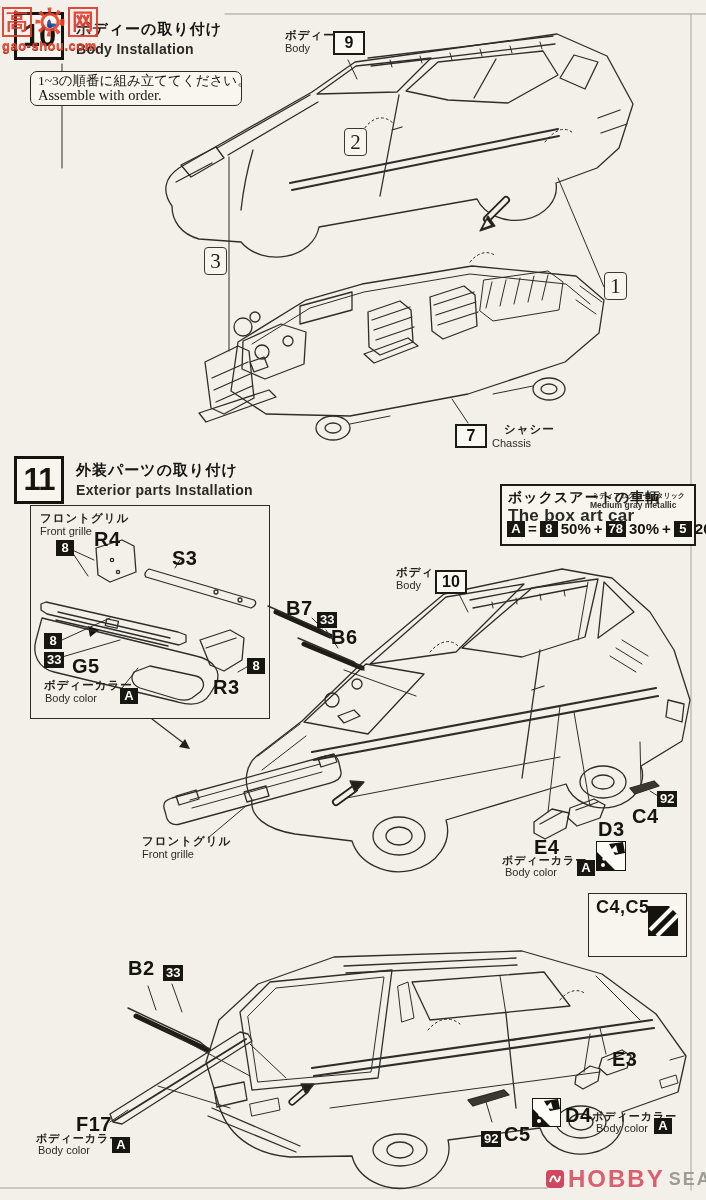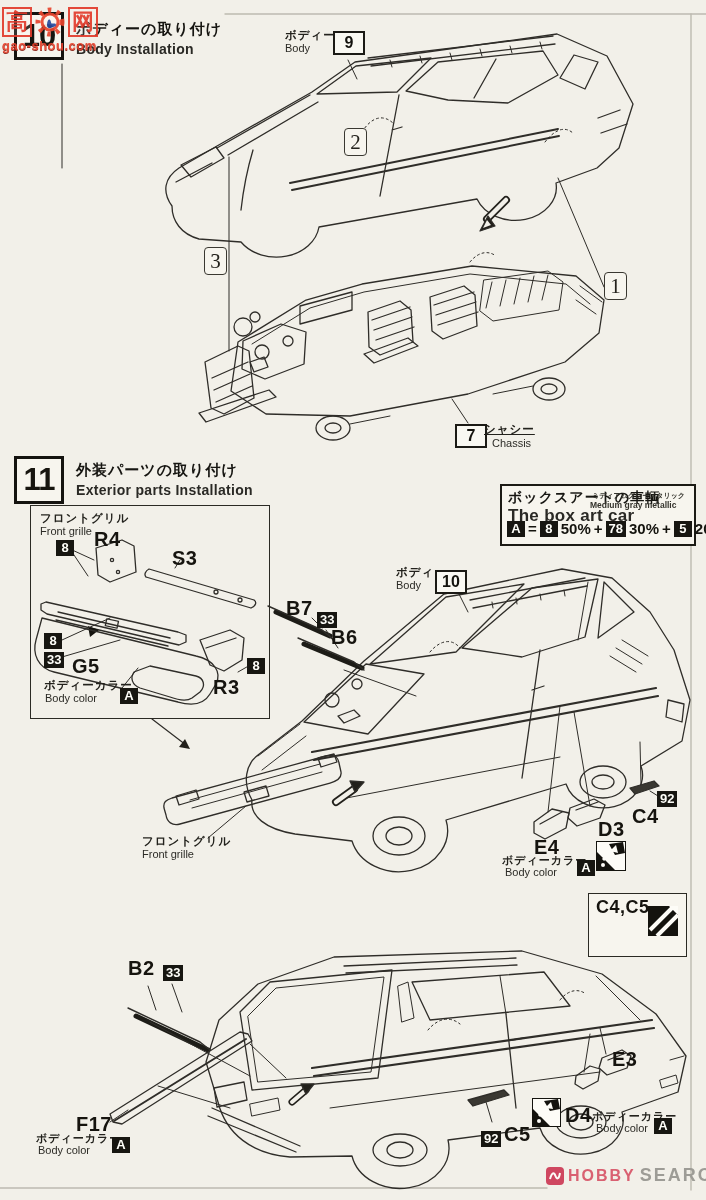--- a/index.html
+++ b/index.html
@@ -22,21 +22,21 @@
   .sm-en{font-size:11px;color:#2c2b26;}
   .notebox{border:1.6px solid #2b2a24;border-radius:7px;background:#f8f6ef;padding:1px 7px 2px 7px;
            font-family:"Liberation Serif","DejaVu Serif",serif;color:#16150f;}
   .notebox .l1{font-size:13.5px;line-height:15px;}
   .notebox .l2{font-size:14.5px;line-height:15px;}
   .insetbox{border:1.6px solid #2b2a24;background:transparent;}
   .paintbox{border:2px solid #1c1b15;background:#f7f5ee;}
   .formula{display:flex;align-items:center;gap:3px;font-weight:800;font-size:15px;color:#14130e;}
   .tinyjp{font-size:7px;font-weight:bold;color:#34332c;letter-spacing:0;}
   .tinyen{font-size:8.5px;font-weight:bold;color:#34332c;}
-  .hobby1{font-size:16px;font-weight:800;letter-spacing:2px;color:#d96071;}
+  .hobby1{font-size:24px;font-weight:800;letter-spacing:2px;color:#d96071;}
   .hobby2{font-size:18px;font-weight:800;letter-spacing:2px;color:#9d9c96;}
   .wm{z-index:5;opacity:.92;}
   .wm-char{display:inline-block;color:#e23b2c;border:2.5px solid #e23b2c;width:26px;height:26px;line-height:26px;
            text-align:center;font-size:22px;font-weight:900;background:rgba(252,250,245,.15);}
   .wm-site{font-size:13px;font-weight:800;color:#e8432e;text-shadow:0 1px 0 #8d2318;letter-spacing:.5px;}
 </style>
 </head>
 <body>
 
 <div class="page">
@@ -230,31 +230,35 @@
           <path d="M314,1084 L301,1084 L306,1094 Z" fill="#22201b"></path>
         </g>
       </g>
     </g>
   </svg>
 
   <div class="lbl stepbox" style="left:14px;top:12px;">10</div>
   <div class="lbl jp-title" style="left:76px;top:20px;text-align:right;">ボディーの取り付け</div>
   <div class="lbl en-title" style="left:76px;top:41px;">Body Installation</div>
 
+  <div class="lbl notebox" style="left:30px;top:71px;width:196px;">
+    <div class="l1">1~3の順番に組み立ててください。</div>
+    <div class="l2">Assemble with order.</div>
+  </div>
 
   <div class="lbl sm-jp" style="left:285px;top:28px;">ボディー</div>
   <div class="lbl sm-en" style="left:285px;top:42px;">Body</div>
   <div class="lbl partbox" style="left:333px;top:31px;">9</div>
 
   <div class="lbl seqbox" style="left:344px;top:128px;">2</div>
   <div class="lbl seqbox" style="left:204px;top:247px;">3</div>
   <div class="lbl seqbox" style="left:604px;top:272px;">1</div>
 
   <div class="lbl partbox" style="left:455px;top:424px;">7</div>
-  <div class="lbl sm-jp" style="left:484px;top:422px;text-decoration:underline;">シャシー</div>
+  <div class="lbl sm-jp" style="left:504px;top:422px;">シャシー</div>
   <div class="lbl sm-en" style="left:492px;top:437px;">Chassis</div>
 
   <div class="lbl stepbox" style="left:14px;top:456px;">11</div>
   <div class="lbl jp-title" style="left:76px;top:461px;">外装パーツの取り付け</div>
   <div class="lbl en-title" style="left:76px;top:482px;">Exterior parts Installation</div>
 
   <div class="lbl insetbox" style="left:30px;top:505px;width:238px;height:212px;z-index:2;"></div>
   <div class="lbl sm-jp" style="left:40px;top:511px;">フロントグリル</div>
   <div class="lbl sm-en" style="left:40px;top:525px;">Front grille</div>
   <div class="lbl codebox" style="left:56px;top:540px;">8</div>

